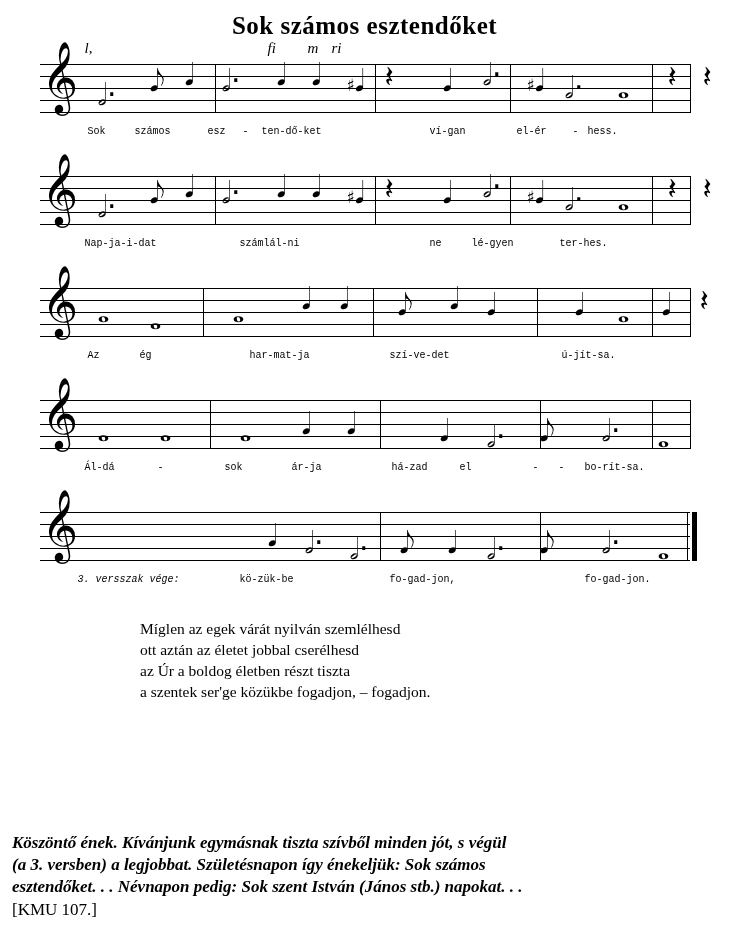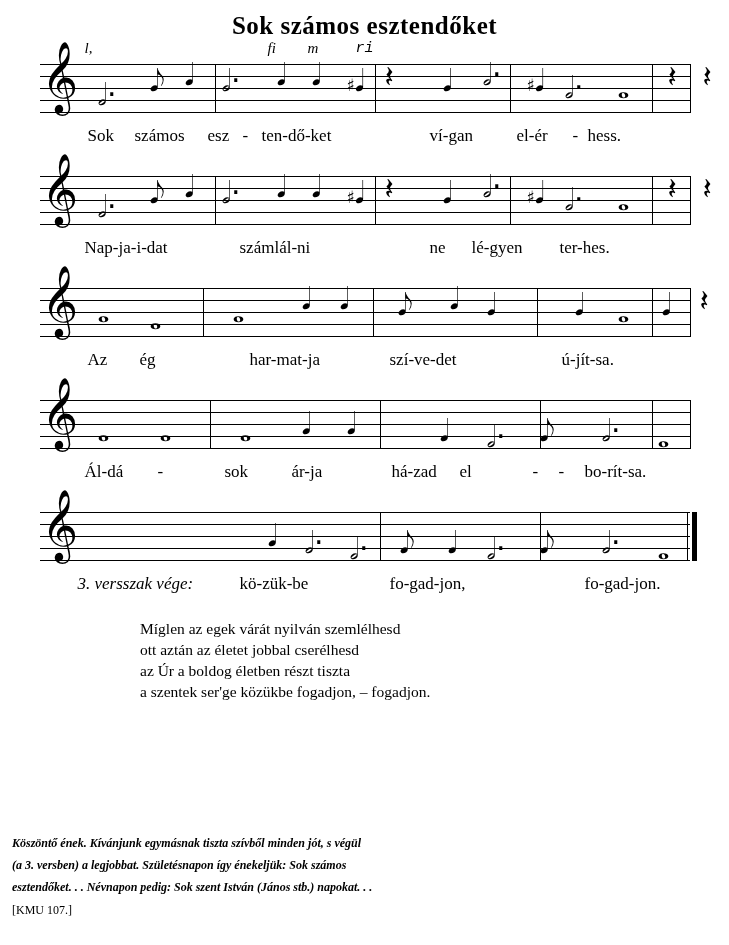--- a/index.html
+++ b/index.html
@@ -94,22 +94,22 @@
   }
   .chordmark {
     position: absolute;
     top: 0px;
     font-style: italic;
     font-size: 15px;
     font-family: "Liberation Serif", serif;
   }
   .lyric {
     position: absolute;
-    font-size: 17px;
-    font-family: Liberation Serif, serif;
+    font-size: 10px;
+    font-family: Liberation Mono, monospace;
     white-space: pre;
   }
   .lyric.italic {
     font-style: italic;
   }
 
   
   .verses {
     margin-top: 18px;
     padding-left: 140px;
@@ -122,21 +122,21 @@
   .verses .vline {
     display: block;
   }
 
   
   .note-block {
     position: absolute;
     left: 12px;
     right: 12px;
     top: 820px;
-    font-size: 12px;
+    font-size: 17px;
     line-height: 22px;
   }
   .note-block .it {
     font-style: italic;
     font-weight: bold;
     display: block;
   }
   .note-block .src {
     display: block;
     font-style: normal;
@@ -162,21 +162,21 @@
         </div>
         <div class="clef">𝄞</div>
         <div class="barline" style="left: 195px;"></div>
         <div class="barline" style="left: 355px;"></div>
         <div class="barline" style="left: 490px;"></div>
         <div class="barline" style="left: 632px;"></div>
         <div class="barline" style="left: 670px;"></div>
         <div class="chordmark" style="left: 65px;">l,</div>
         <div class="chordmark" style="left: 248px;">fi</div>
         <div class="chordmark" style="left: 288px;">m</div>
-        <div class="chordmark" style="left: 336px; font-family: Liberation Mono, monospace;">ri</div>
+        <div class="chordmark" style="left: 312px;">ri</div>
         <div class="note" style="left: 78px; top: 40px;"><span>𝅗𝅥·</span></div>
         <div class="note" style="left: 130px; top: 26px;"><span>𝅘𝅥𝅮</span></div>
         <div class="note" style="left: 165px; top: 20px;"><span>𝅘𝅥</span></div>
         <div class="note" style="left: 202px; top: 26px;"><span>𝅗𝅥·</span></div>
         <div class="note" style="left: 257px; top: 20px;"><span>𝅘𝅥</span></div>
         <div class="note" style="left: 292px; top: 20px;"><span>𝅘𝅥</span></div>
         <div class="note" style="left: 327px; top: 26px;"><span style="font-size: 17px;">♯</span><span>𝅘𝅥</span></div>
         <div class="rest" style="left: 365px; top: 22px;"><span>𝄽</span></div>
         <div class="note" style="left: 423px; top: 26px;"><span>𝅘𝅥</span></div>
         <div class="note" style="left: 463px; top: 20px;"><span>𝅗𝅥·</span></div>

